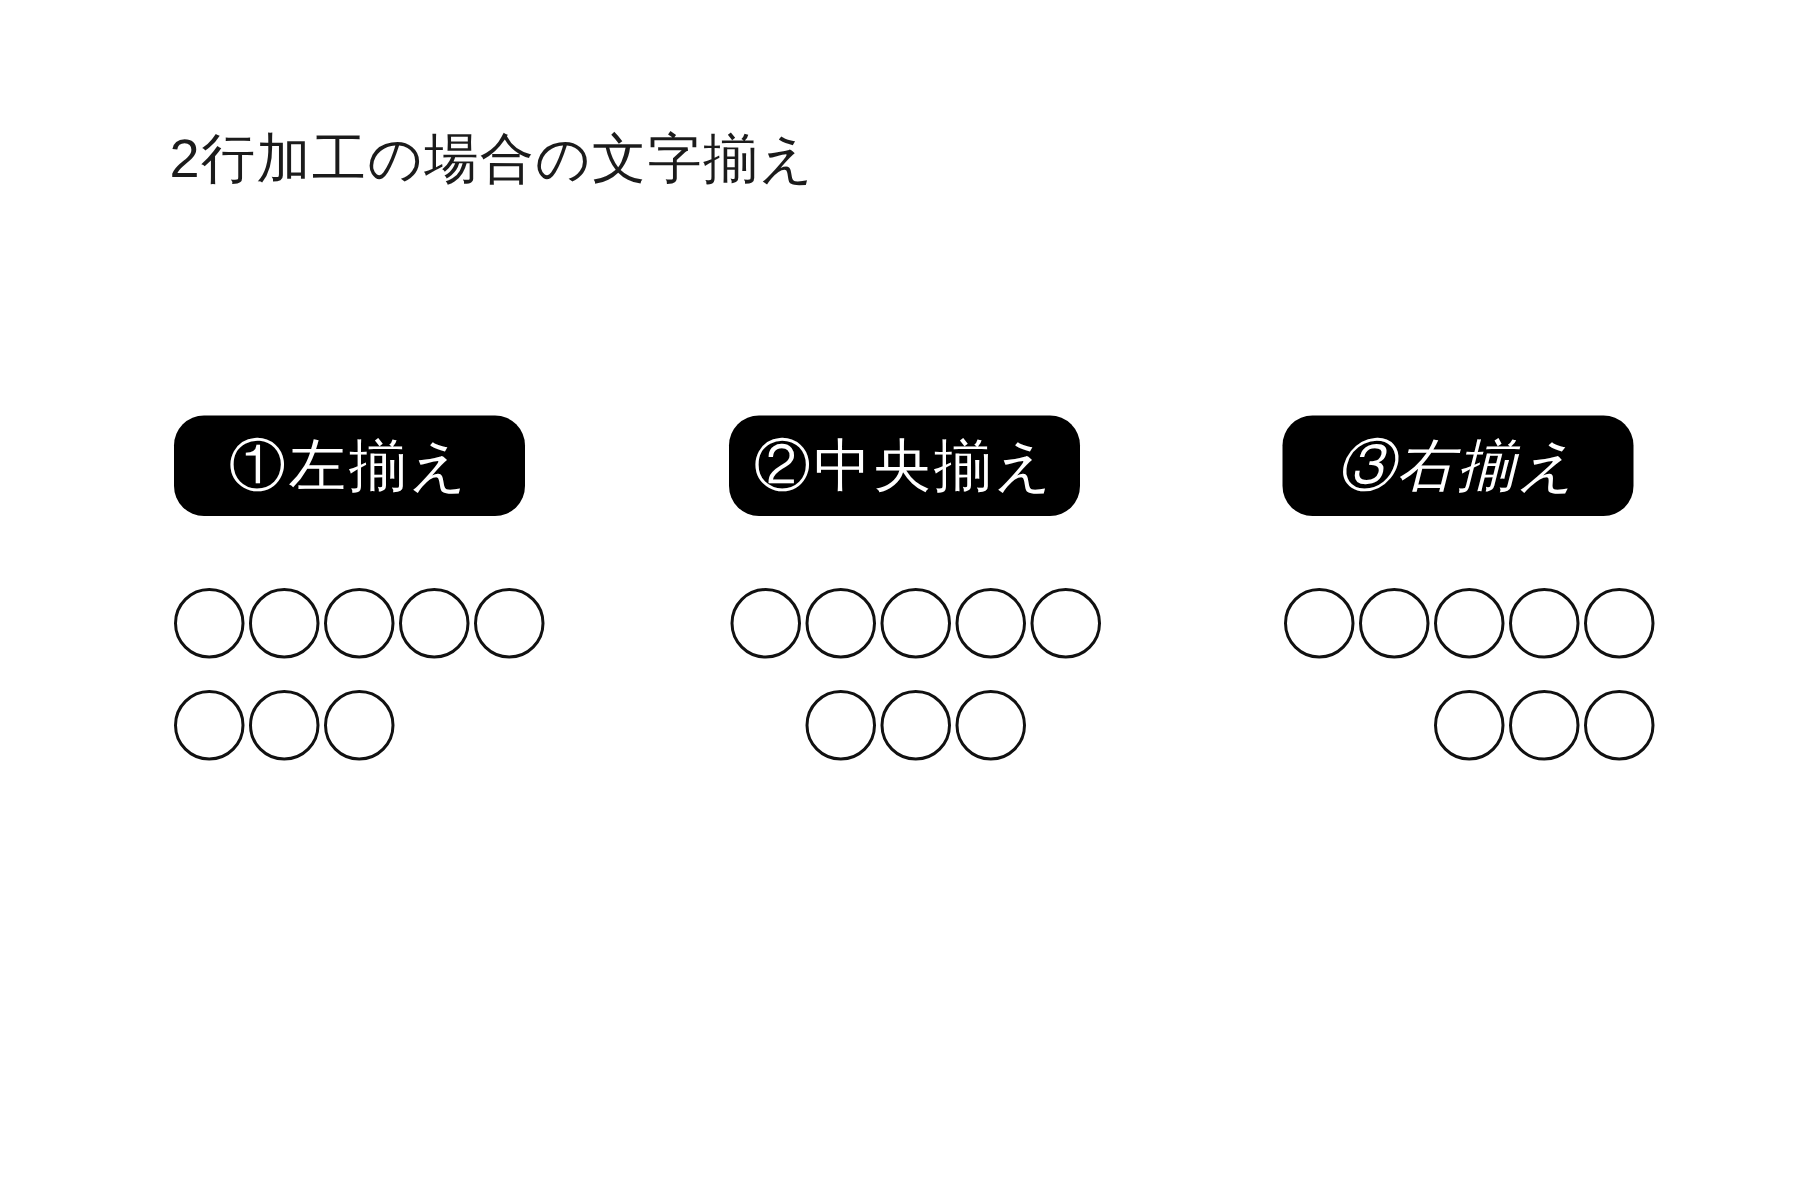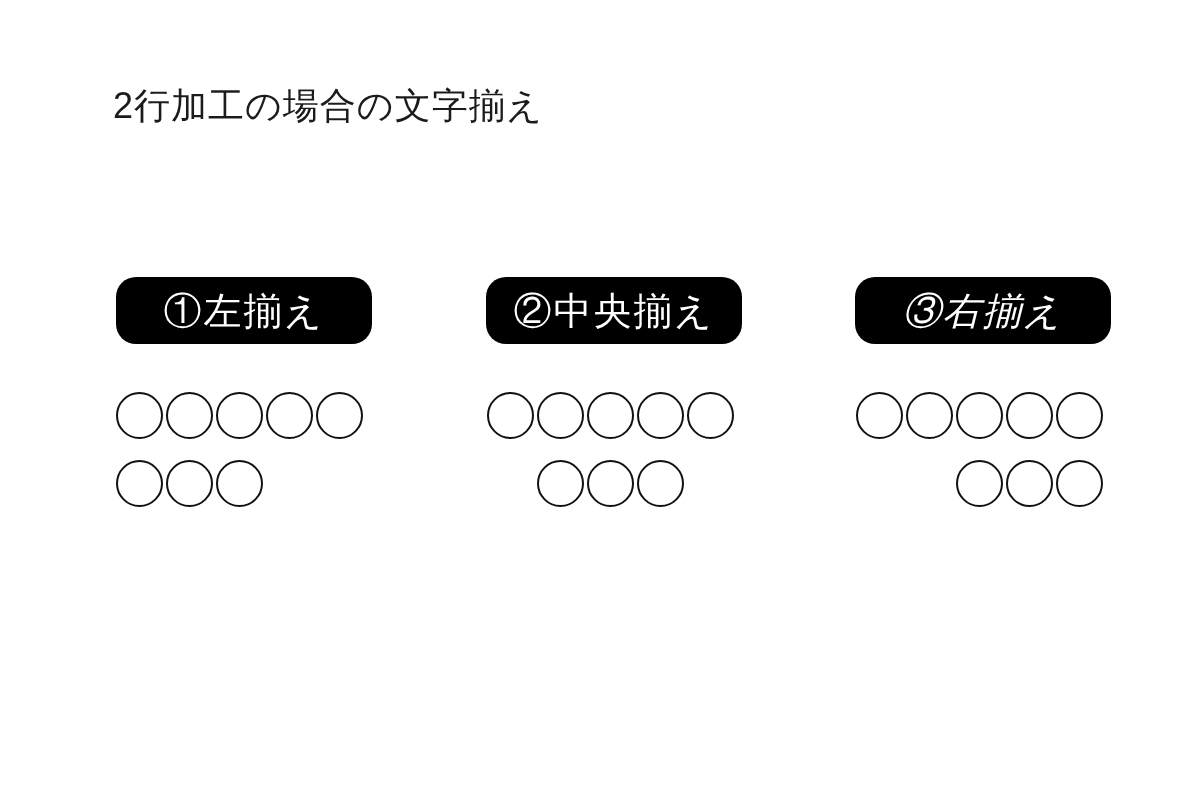--- a/index.html
+++ b/index.html
@@ -26,21 +26,21 @@
   }
   .group {
     position: absolute;
     top: 277px;
     width: 248px;
   }
   .group.g0 { left: 116px; }
   .group.g1 { left: 486px; text-align: center; }
   .group.g2 { left: 855px; font-style: italic; }
   .badge {
-    width: 256px;
+    width: 234px;
     height: 67px;
     background: var(--badge-bg, #000000);
     border-radius: 20px;
     display: flex;
     align-items: center;
     justify-content: center;
   }
   .badge-label {
     color: var(--badge-text, #ffffff);
     font-size: 38px;

